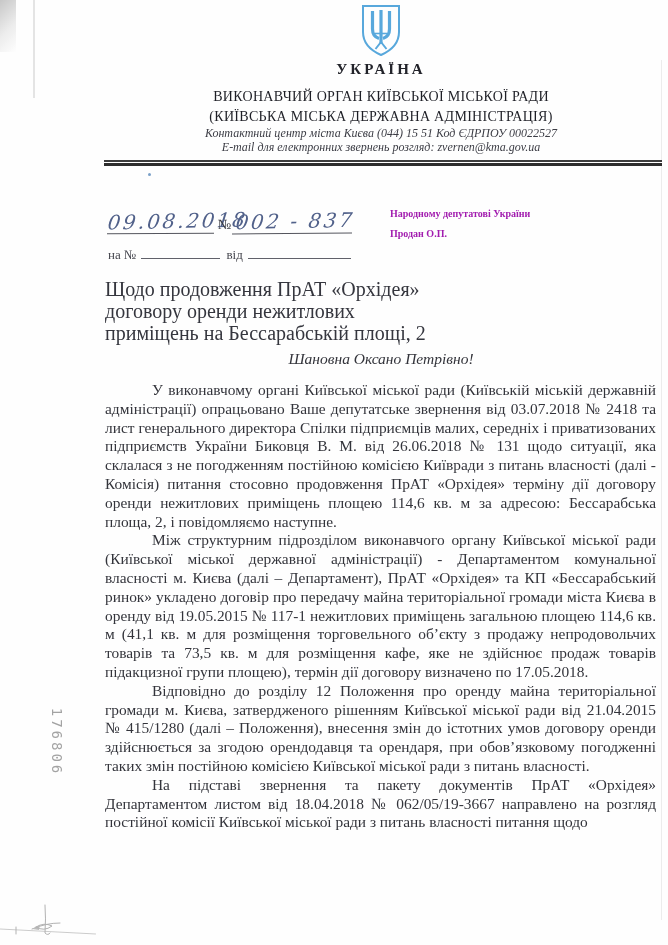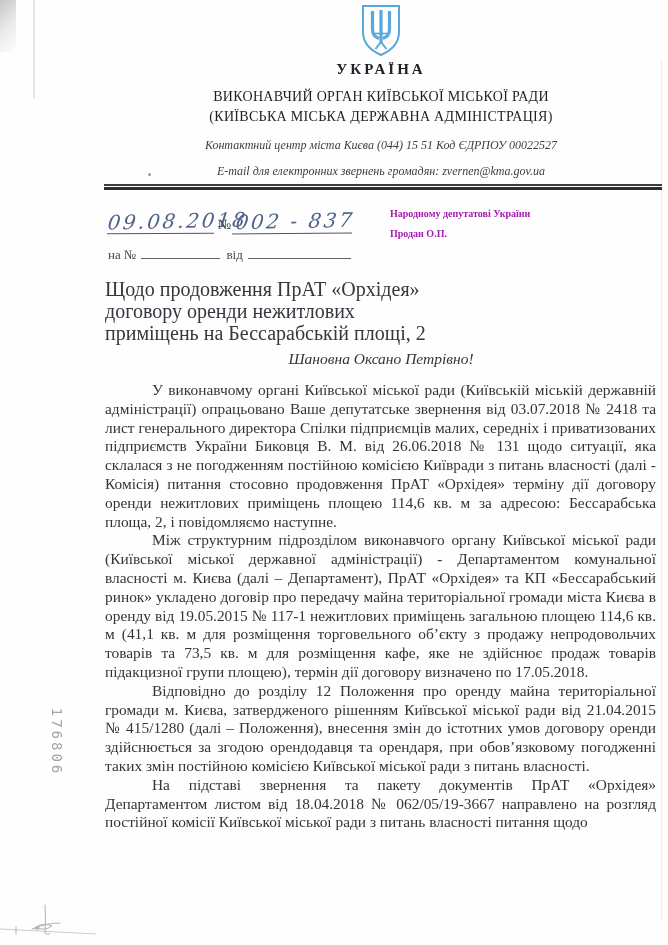--- a/index.html
+++ b/index.html
@@ -22,21 +22,21 @@
     transform:translate(-50%,-50%) rotate(90deg);white-space:nowrap;
   }
   .pencil-mark{position:absolute;left:12px;top:893px;}
 
   
   .letterhead{position:absolute;left:105px;top:0;width:552px;text-align:center;}
   .emblem{margin:4px auto 0;display:block;}
   .country{margin-top:3px;font-size:15px;font-weight:bold;letter-spacing:3px;color:#22232a;}
   .org1,.org2{font-size:14px;font-weight:normal;letter-spacing:.3px;line-height:20px;color:#1e1f26;}
   .org1{margin-top:9px;}
-  .addr{font-size:12px;font-style:italic;line-height:13.5px;color:#3c3d45;margin-top:12px;}
+  .addr{font-size:12px;font-style:italic;line-height:13.5px;color:#3c3d45;}
   .addr.first{margin-top:4px;}
   .rule{margin:6px 0 0 -1px;width:558px;height:1px;background:#fff;
     border-top:2px solid #3c3c3c;border-bottom:3px solid #2d2d2d;}
 
   
   .ref-block{position:absolute;left:105px;top:205px;width:260px;font-size:13px;color:#46474f;}
   .hw{font-family:"DejaVu Serif",serif;font-style:italic;color:#51618a;
     font-size:20px;letter-spacing:2.5px;display:inline-block;transform:skewX(-8deg) rotate(-1.2deg);white-space:nowrap;}
   .hw-date{position:absolute;left:3px;top:4px;}
   .no-sign{position:absolute;left:113px;top:12px;font-size:14px;color:#3a3b42;}
@@ -87,21 +87,21 @@
         <path d="M12.5 7 V25 Q12.5 32.5 19 34.5" stroke-width="3.2"></path>
         <path d="M29.5 7 V25 Q29.5 32.5 23 34.5" stroke-width="3.2"></path>
         <path d="M21 38 L15.5 45 M21 38 L26.5 45" stroke-width="2"></path>
         <path d="M15 29.5 H27" stroke-width="1.6"></path>
       </g>
     </svg>
     <div class="country">УКРАЇНА</div>
     <div class="org1">ВИКОНАВЧИЙ ОРГАН КИЇВСЬКОЇ МІСЬКОЇ РАДИ</div>
     <div class="org2">(КИЇВСЬКА МІСЬКА ДЕРЖАВНА АДМІНІСТРАЦІЯ)</div>
     <div class="addr">Контактний центр міста Києва (044) 15 51 Код ЄДРПОУ 00022527</div>
-    <div class="addr">E-mail для електронних звернень громадян: zvernen@kma.gov.ua</div>
+    <div class="addr">E-mail для електронних звернень розгляд: zvernen@kma.gov.ua</div>
     <div class="rule"></div>
   </header>
 
   <section class="ref-block">
     <span class="hw hw-date">09.08.2018</span>
     <span class="no-sign">№</span>
     <span class="hw hw-num">002 - 837</span>
     <div class="u1"></div>
     <div class="u2"></div>
     <div class="reply-line">

